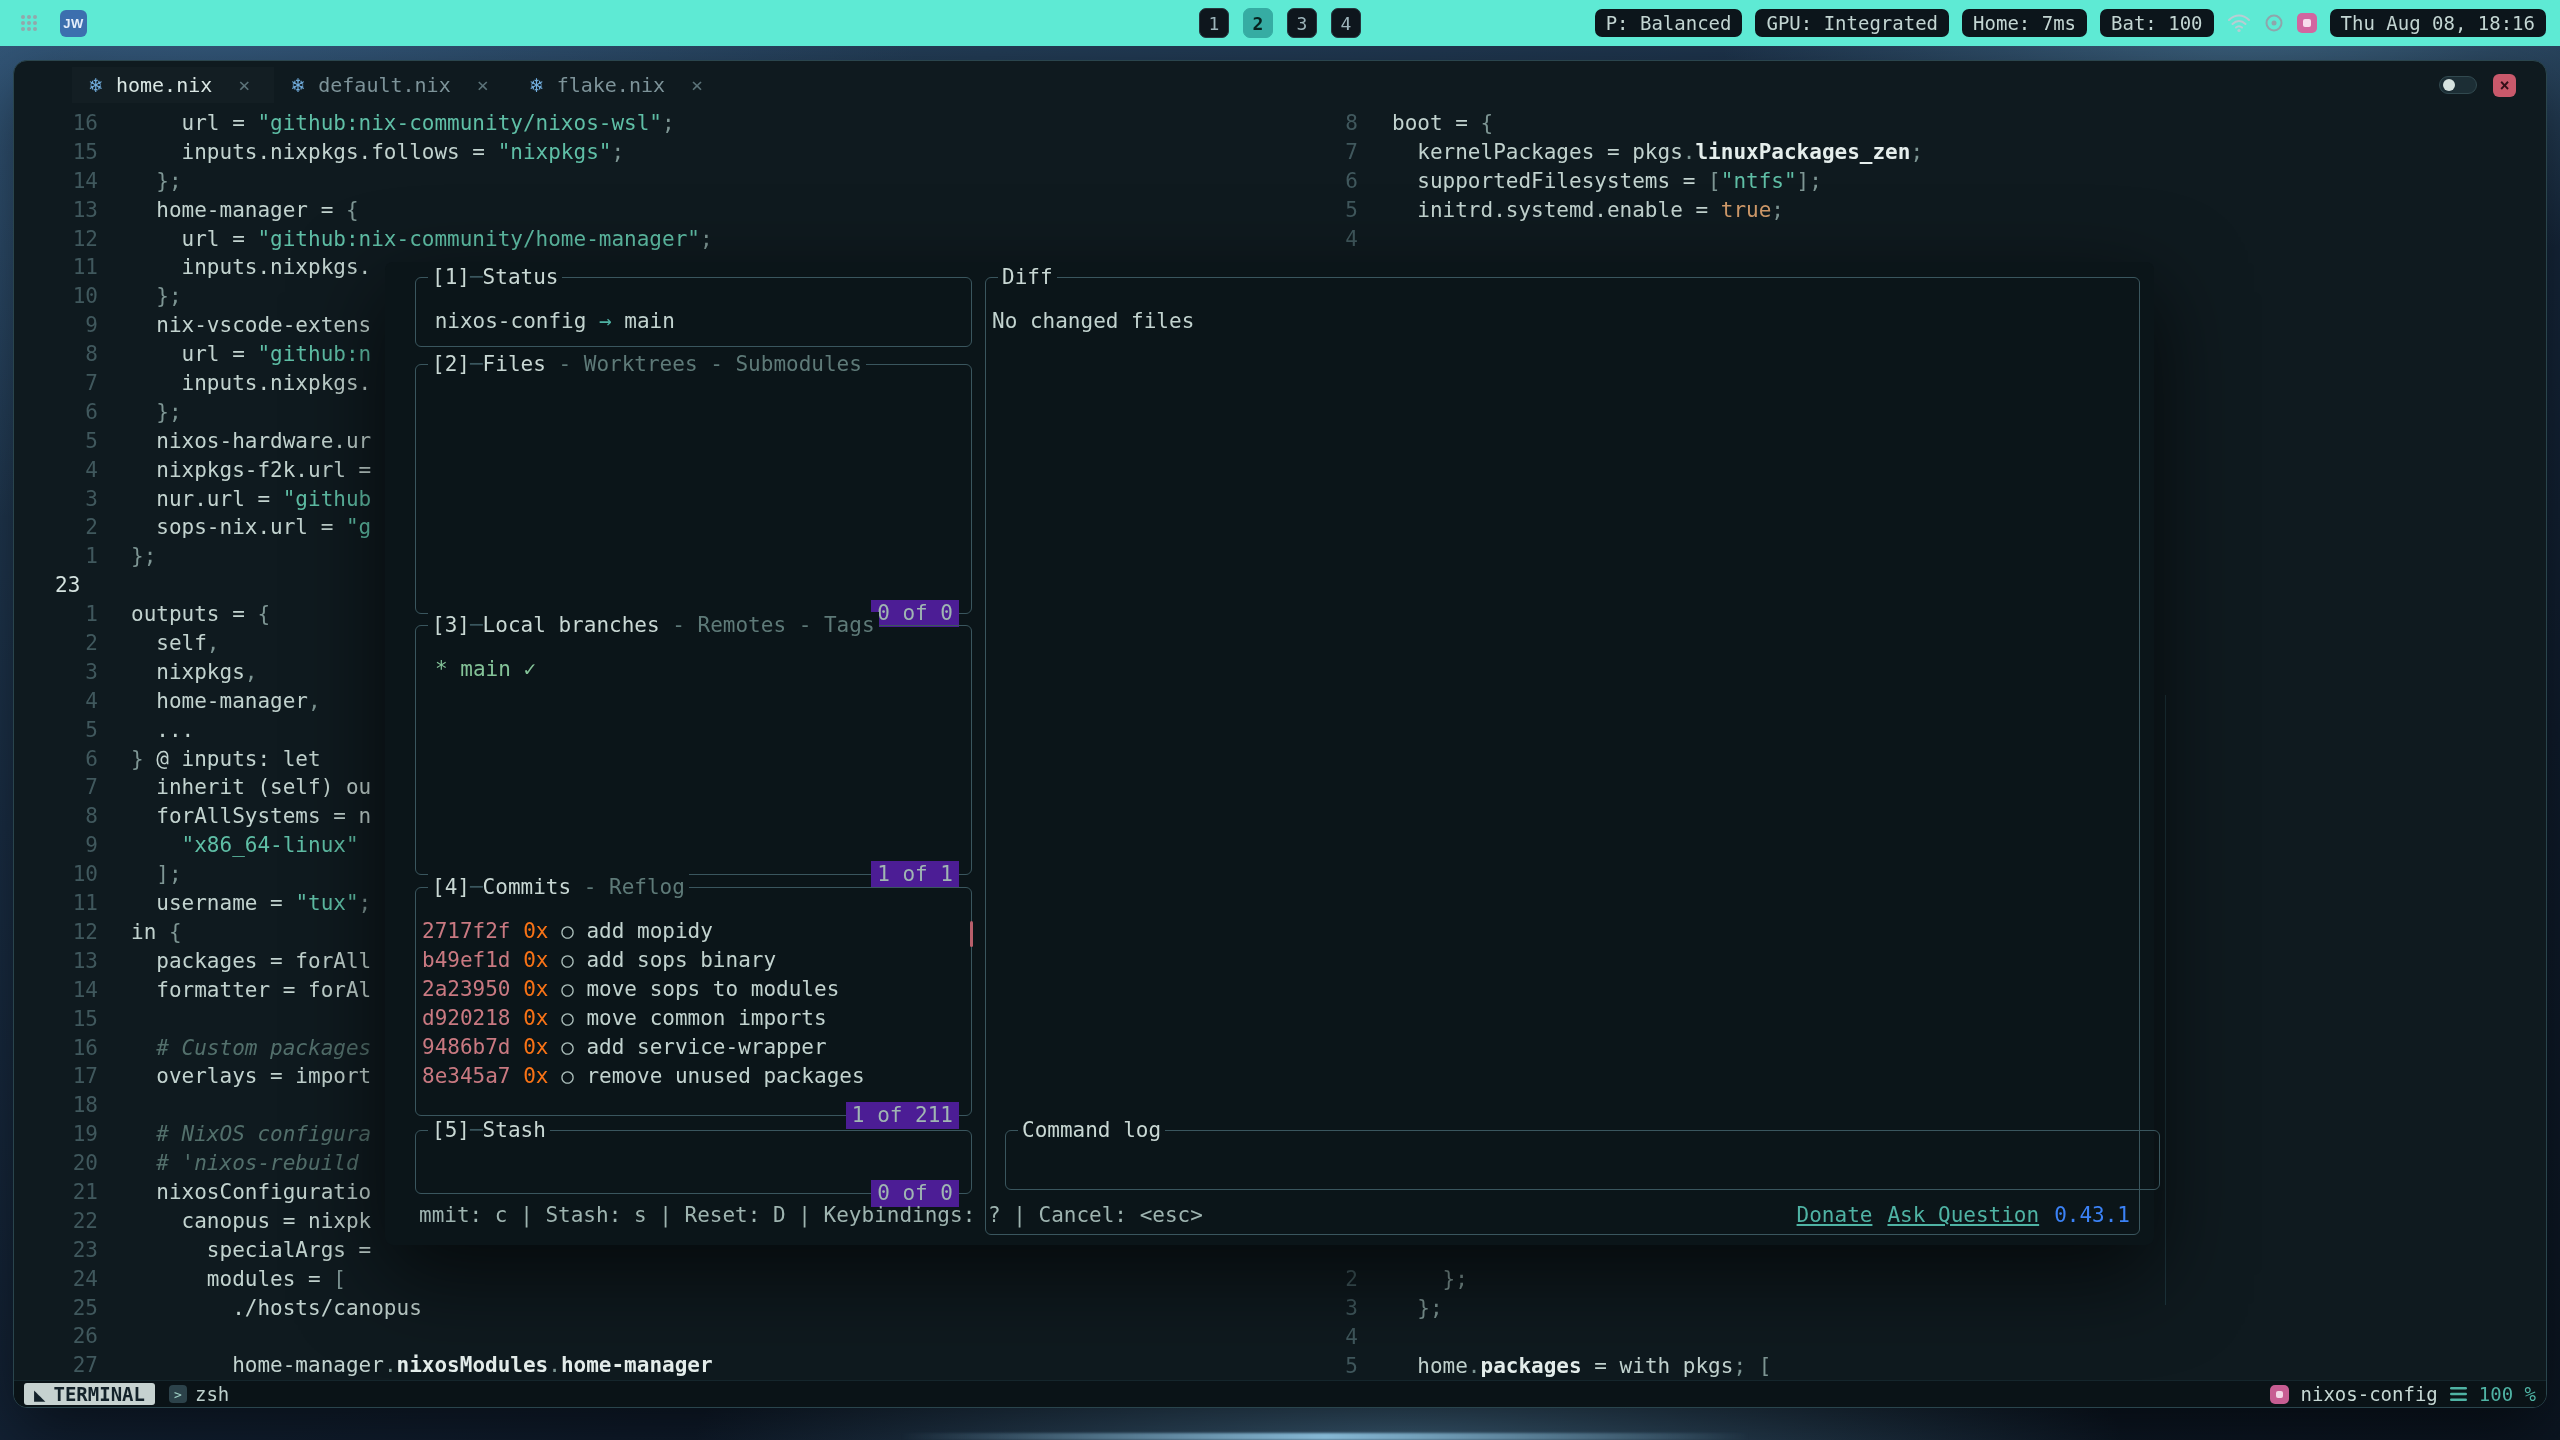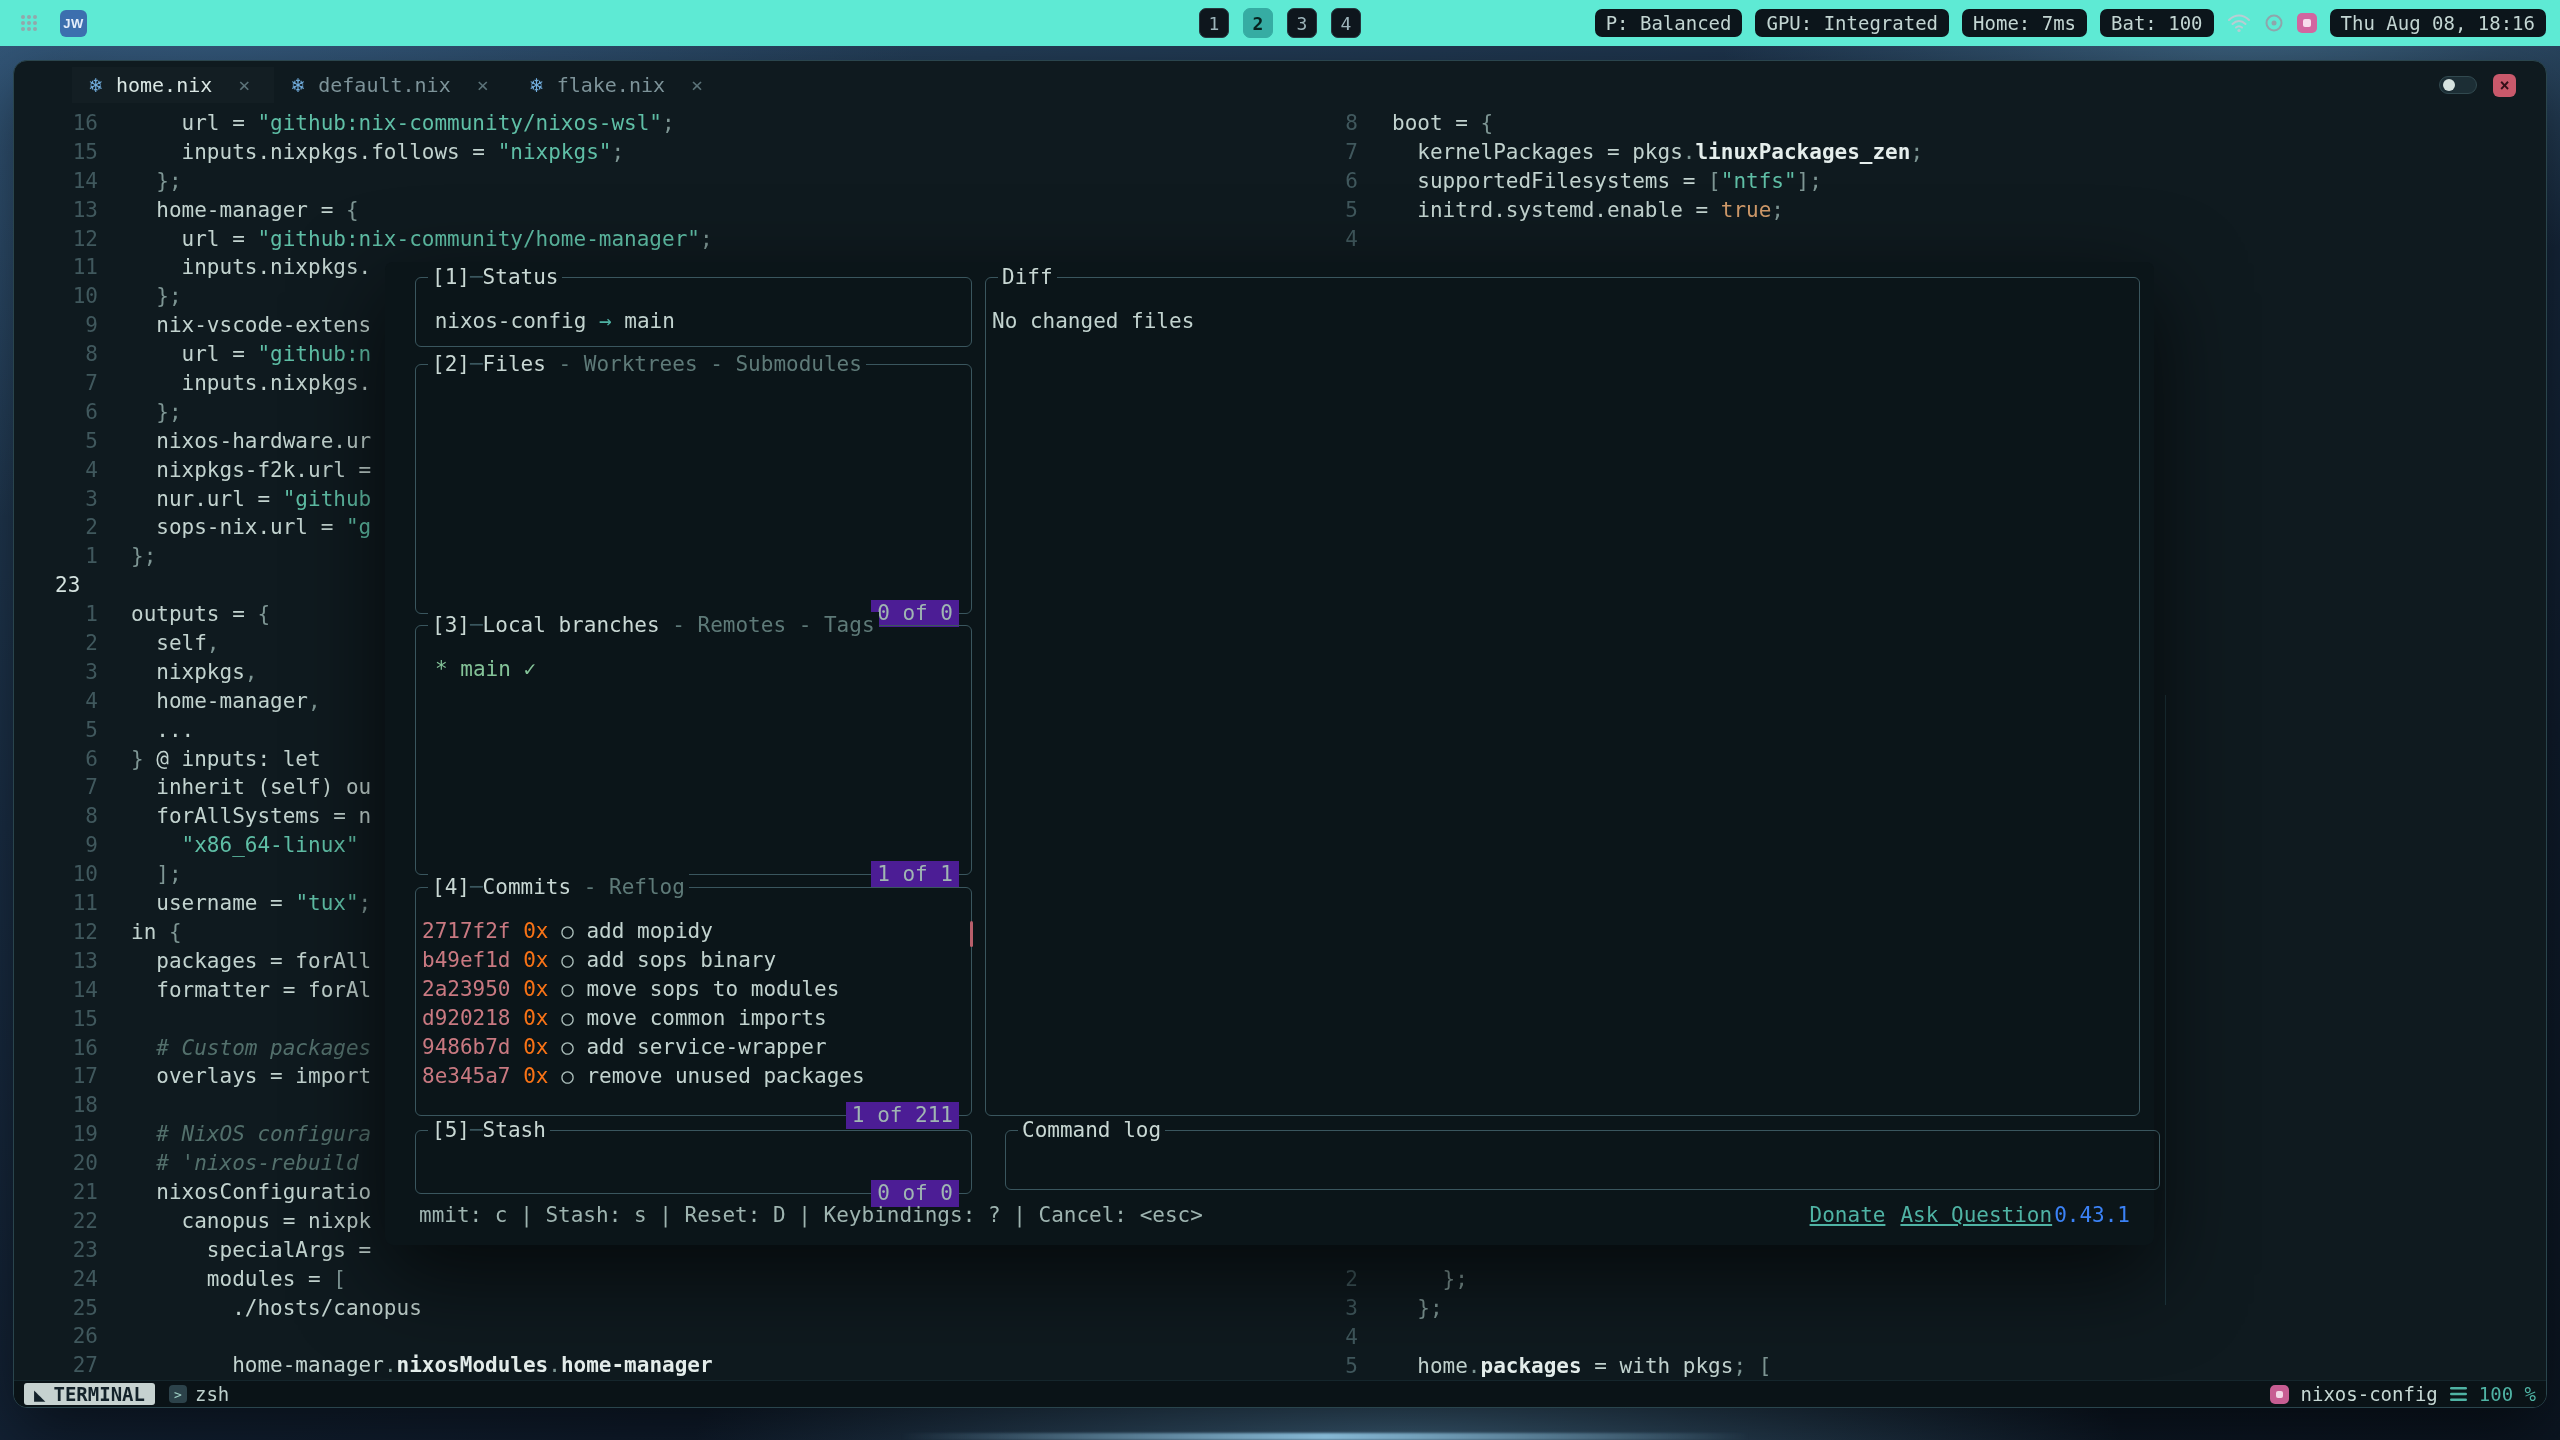--- a/index.html
+++ b/index.html
@@ -63,21 +63,21 @@
 .status-body{display:flex;gap:0}
 .status-body span{white-space:pre}
 .arrow{color:#4fb3a4}
 .branch-row{color:#84c398;padding-left:13px}
 .crow{height:29px;line-height:29px;white-space:pre}
 .chash{color:#c97981}.ctag{color:#f97316}.cnode{color:#a8bbb7}.cmsg{color:#c2d3cf}
 .commit-scroll{position:absolute;right:-2px;top:33px;width:3px;height:26px;background:#b85f6b;border-radius:2px}
 .cmdlog-body{padding-top:16px;color:#cdc583}
 .lg-footer{position:absolute;left:34px;right:24px;top:938px;display:flex;justify-content:space-between;line-height:30px}
 .lg-keys{color:#9eb4b0;white-space:pre}
-.lg-right{display:flex;gap:2px}
+.lg-right{display:flex;gap:15px}
 .lglink{color:#4fb3a4;text-decoration:underline}
 .lg-ver{color:#3b82f6}
 
 .statusbar{position:absolute;left:0;right:0;bottom:0;height:27px;background:#0a1317;border-top:1px solid #15262c;display:flex;align-items:center;padding:0 10px;font-size:19px;z-index:7}
 .sb-left{display:flex;align-items:center;gap:14px}
 .mode-badge{background:#c6d2d0;color:#13222a;font-weight:bold;padding:0 10px;height:22px;line-height:22px;border-radius:3px;display:flex;gap:8px;align-items:center;white-space:pre}
 .shell-chip{display:flex;align-items:center;gap:8px;color:#bccfcb}
 .shell-ic{width:18px;height:18px;border-radius:4px;background:#2c424a;color:#9fd0c5;font-size:13px;display:flex;align-items:center;justify-content:center}
 .sb-right{margin-left:auto;display:flex;align-items:center;gap:12px}
 .session-ic{width:19px;height:19px;border-radius:5px;background:#c75d92;position:relative}
@@ -245,21 +245,21 @@
       <div class="pbody"><div class="crow"><span class="chash">2717f2f</span> <span class="ctag">0x</span> <span class="cnode">○</span> <span class="cmsg">add mopidy</span></div><div class="crow"><span class="chash">b49ef1d</span> <span class="ctag">0x</span> <span class="cnode">○</span> <span class="cmsg">add sops binary</span></div><div class="crow"><span class="chash">2a23950</span> <span class="ctag">0x</span> <span class="cnode">○</span> <span class="cmsg">move sops to modules</span></div><div class="crow"><span class="chash">d920218</span> <span class="ctag">0x</span> <span class="cnode">○</span> <span class="cmsg">move common imports</span></div><div class="crow"><span class="chash">9486b7d</span> <span class="ctag">0x</span> <span class="cnode">○</span> <span class="cmsg">add service-wrapper</span></div><div class="crow"><span class="chash">8e345a7</span> <span class="ctag">0x</span> <span class="cnode">○</span> <span class="cmsg">remove unused packages</span></div></div>
       <div class="commit-scroll"></div>
       <div class="pcount">1 of 211</div>
     </div>
 
     <div class="panel" style="left:30px;top:868px;width:557px;height:64px">
       <div class="ptitle"><span class="pnum">[5]</span><span class="pdash">─</span><span class="pmain">Stash</span></div>
       <div class="pcount">0 of 0</div>
     </div>
 
-    <div class="panel" style="left:600px;top:15px;width:1155px;height:839px">
+    <div class="panel" style="left:600px;top:15px;width:1155px;height:958px">
       <div class="ptitle"><span class="pmain">Diff</span></div>
       <div class="pbody">No changed files</div>
     </div>
 
     <div class="panel" style="left:620px;top:868px;width:1155px;height:60px">
       <div class="ptitle"><span class="pmain">Command log</span></div>
     </div>
 
     <div class="lg-footer">
       <span class="lg-keys">mmit: c | Stash: s | Reset: D | Keybindings: ? | Cancel: &lt;esc&gt;</span>

